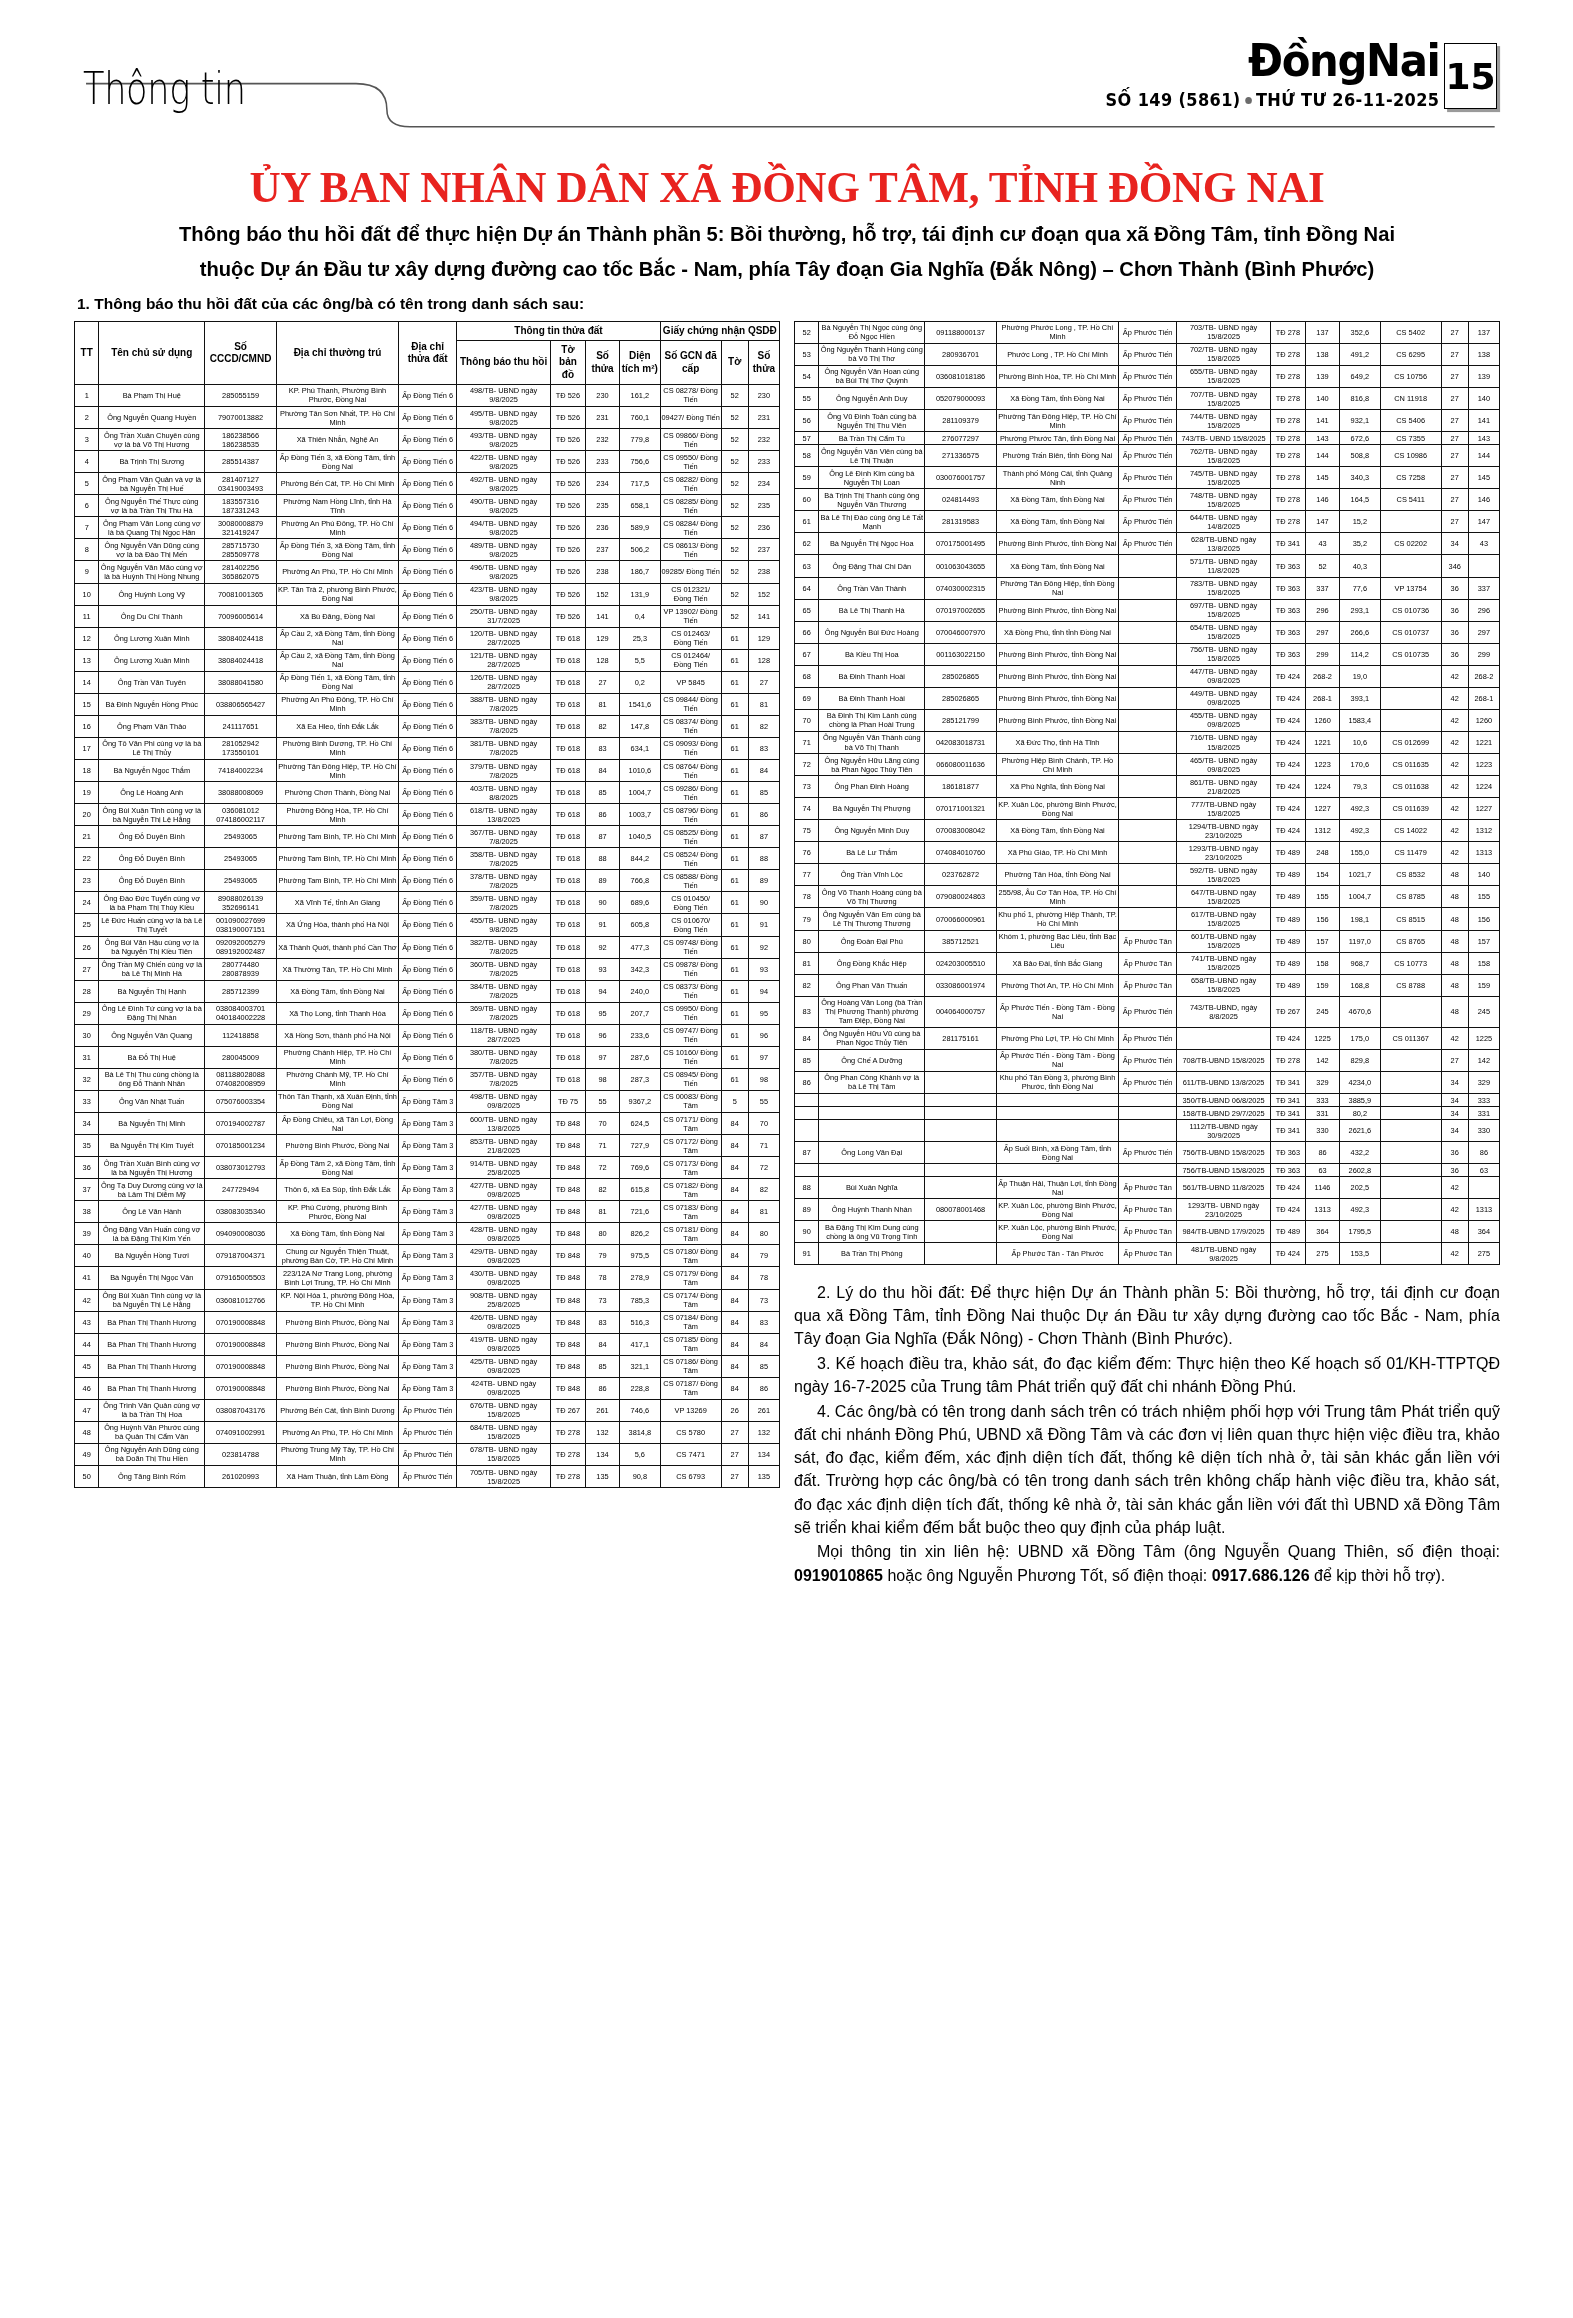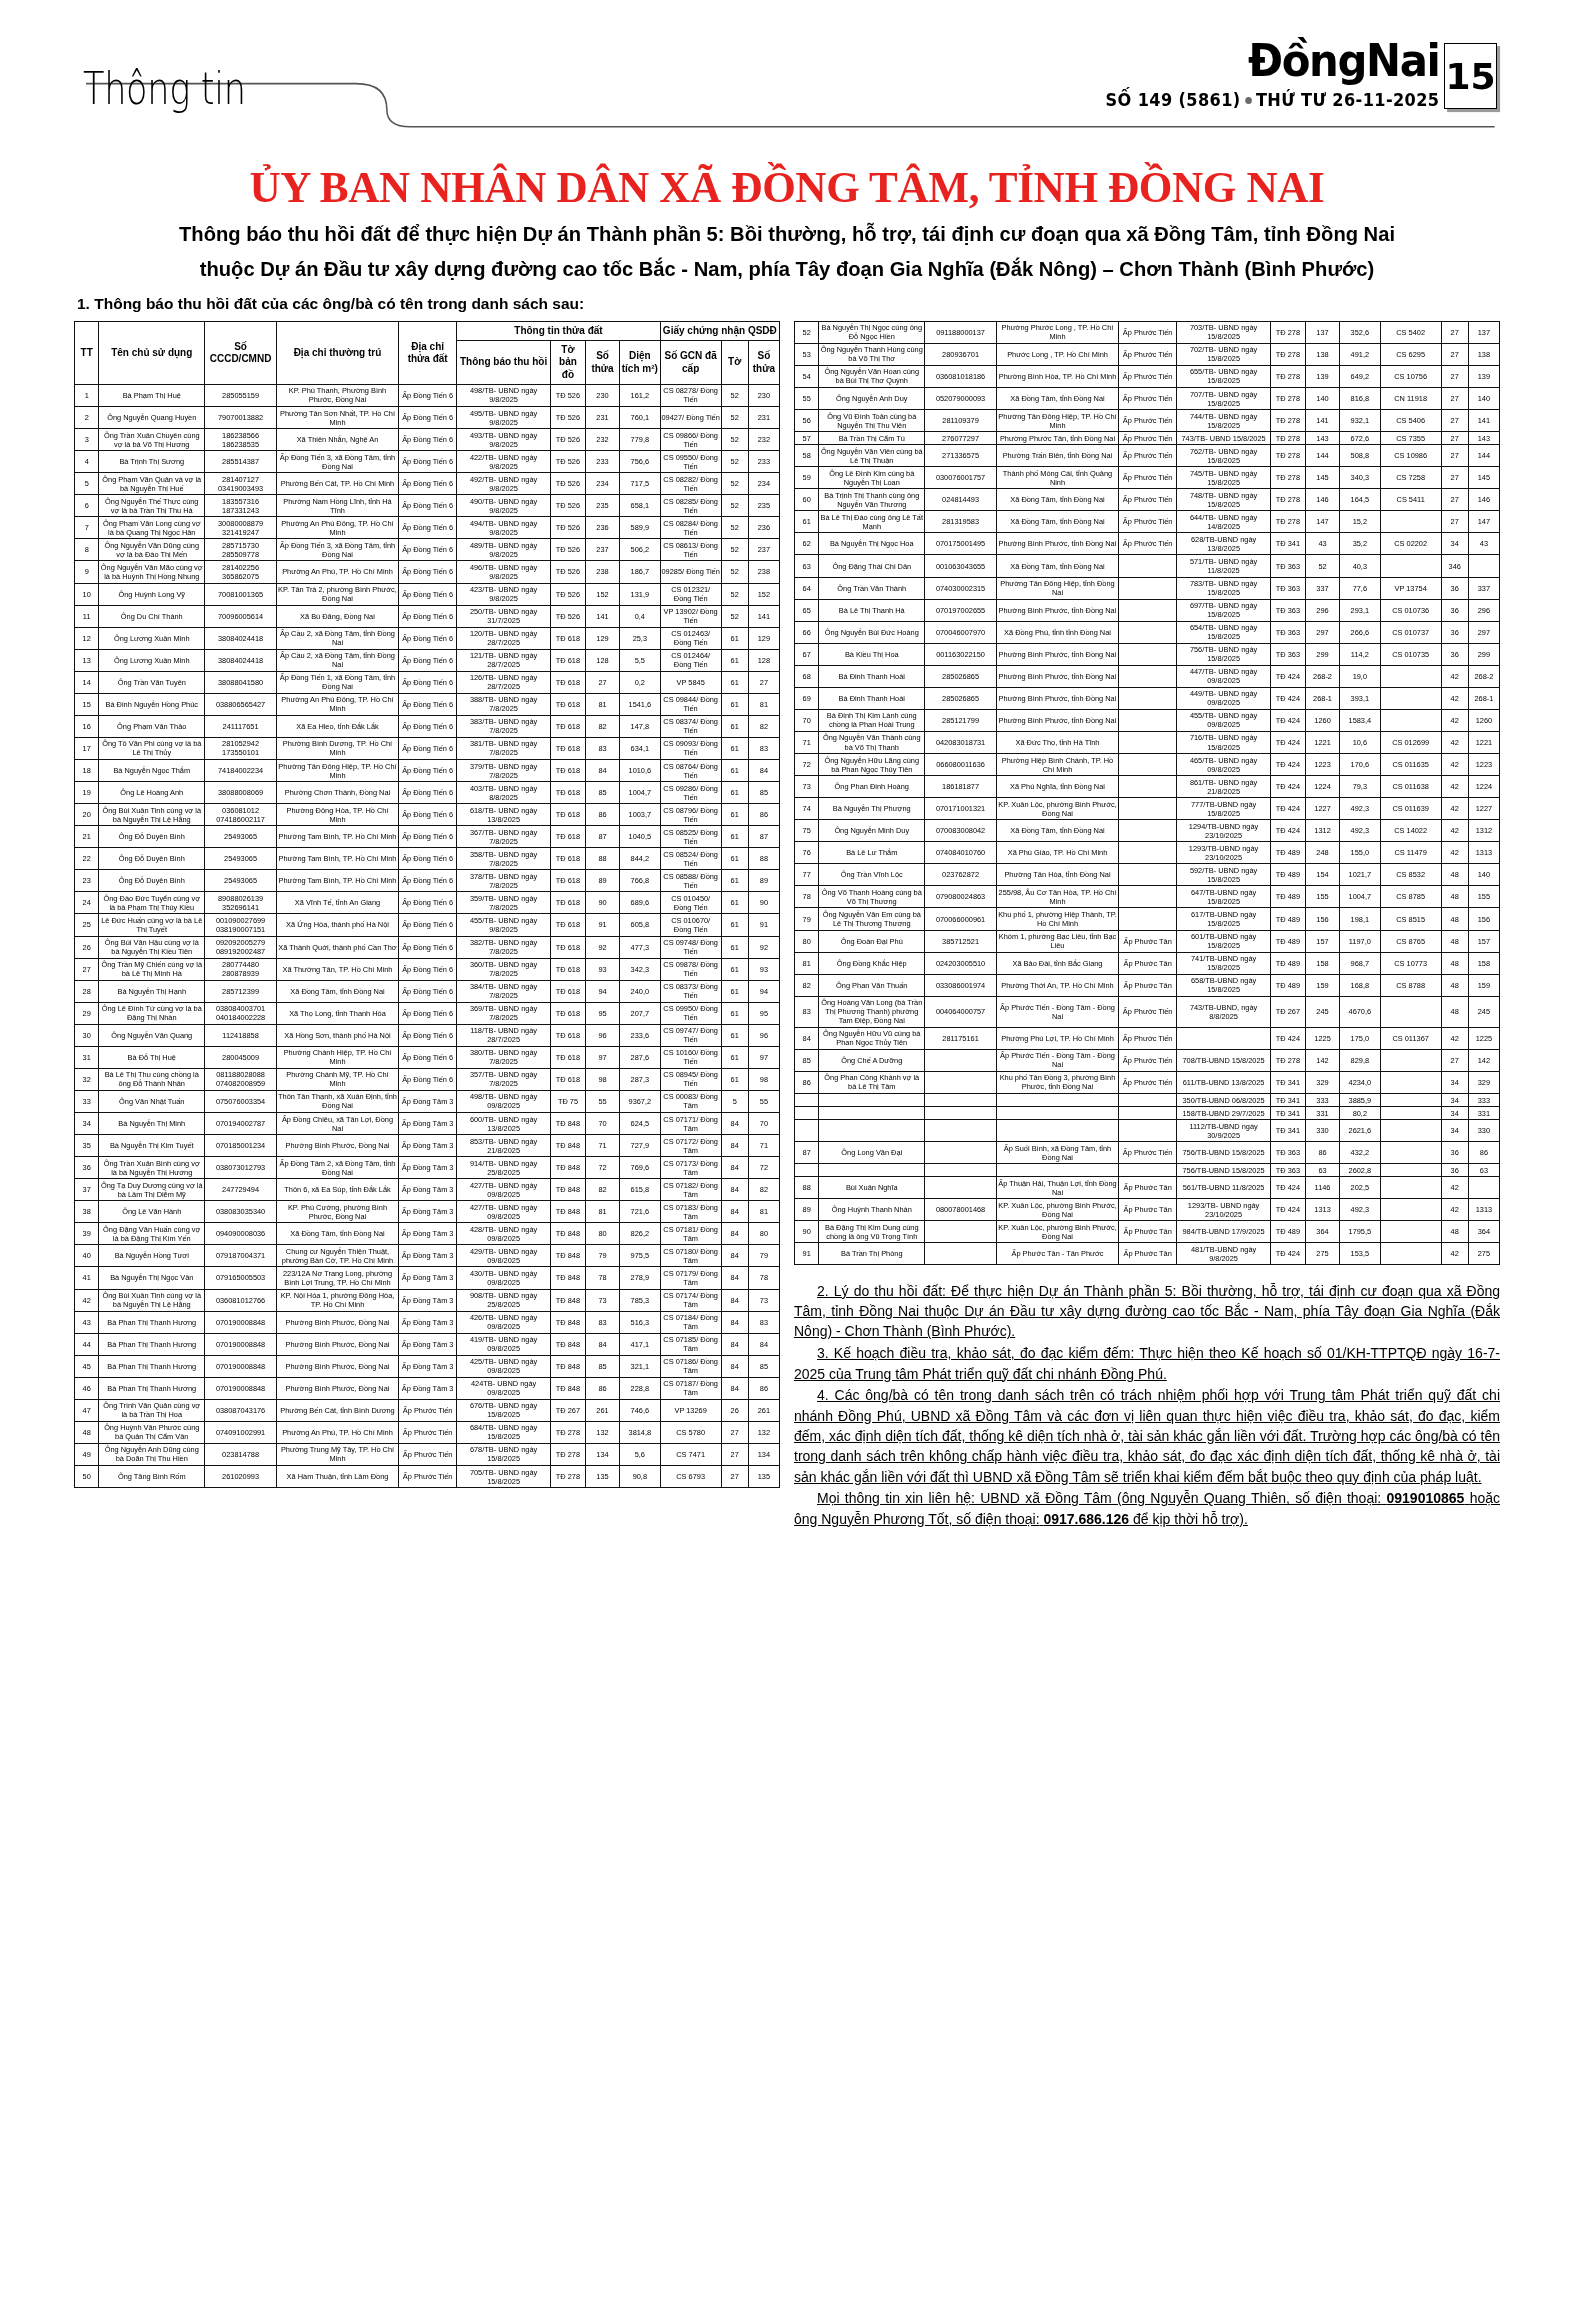--- a/index.html
+++ b/index.html
@@ -103,22 +103,22 @@
   col.c-map    { width: 5.2%; }
   col.c-plot   { width: 5.0%; }
   col.c-area   { width: 6.0%; }
   col.c-gcn    { width: 9.0%; }
   col.c-to     { width: 4.0%; }
   col.c-plot2  { width: 4.6%; }
 
   
   .notes { padding: 7.7px 74px 0 74px; }
   .notes p {
-    margin:0 0 1.5px 0; font-size:14px; line-height:1.45;
-    text-align:justify; text-indent:23px;text-decoration:underline;
+    margin:0 0 1.5px 0; font-size:16px; line-height:1.45;
+    text-align:justify; text-indent:23px;
   }
   .notes b { font-weight:bold; }
 </style>
 </head>
 <body>
 
 <div class="page">
 
   <div class="masthead">
 

